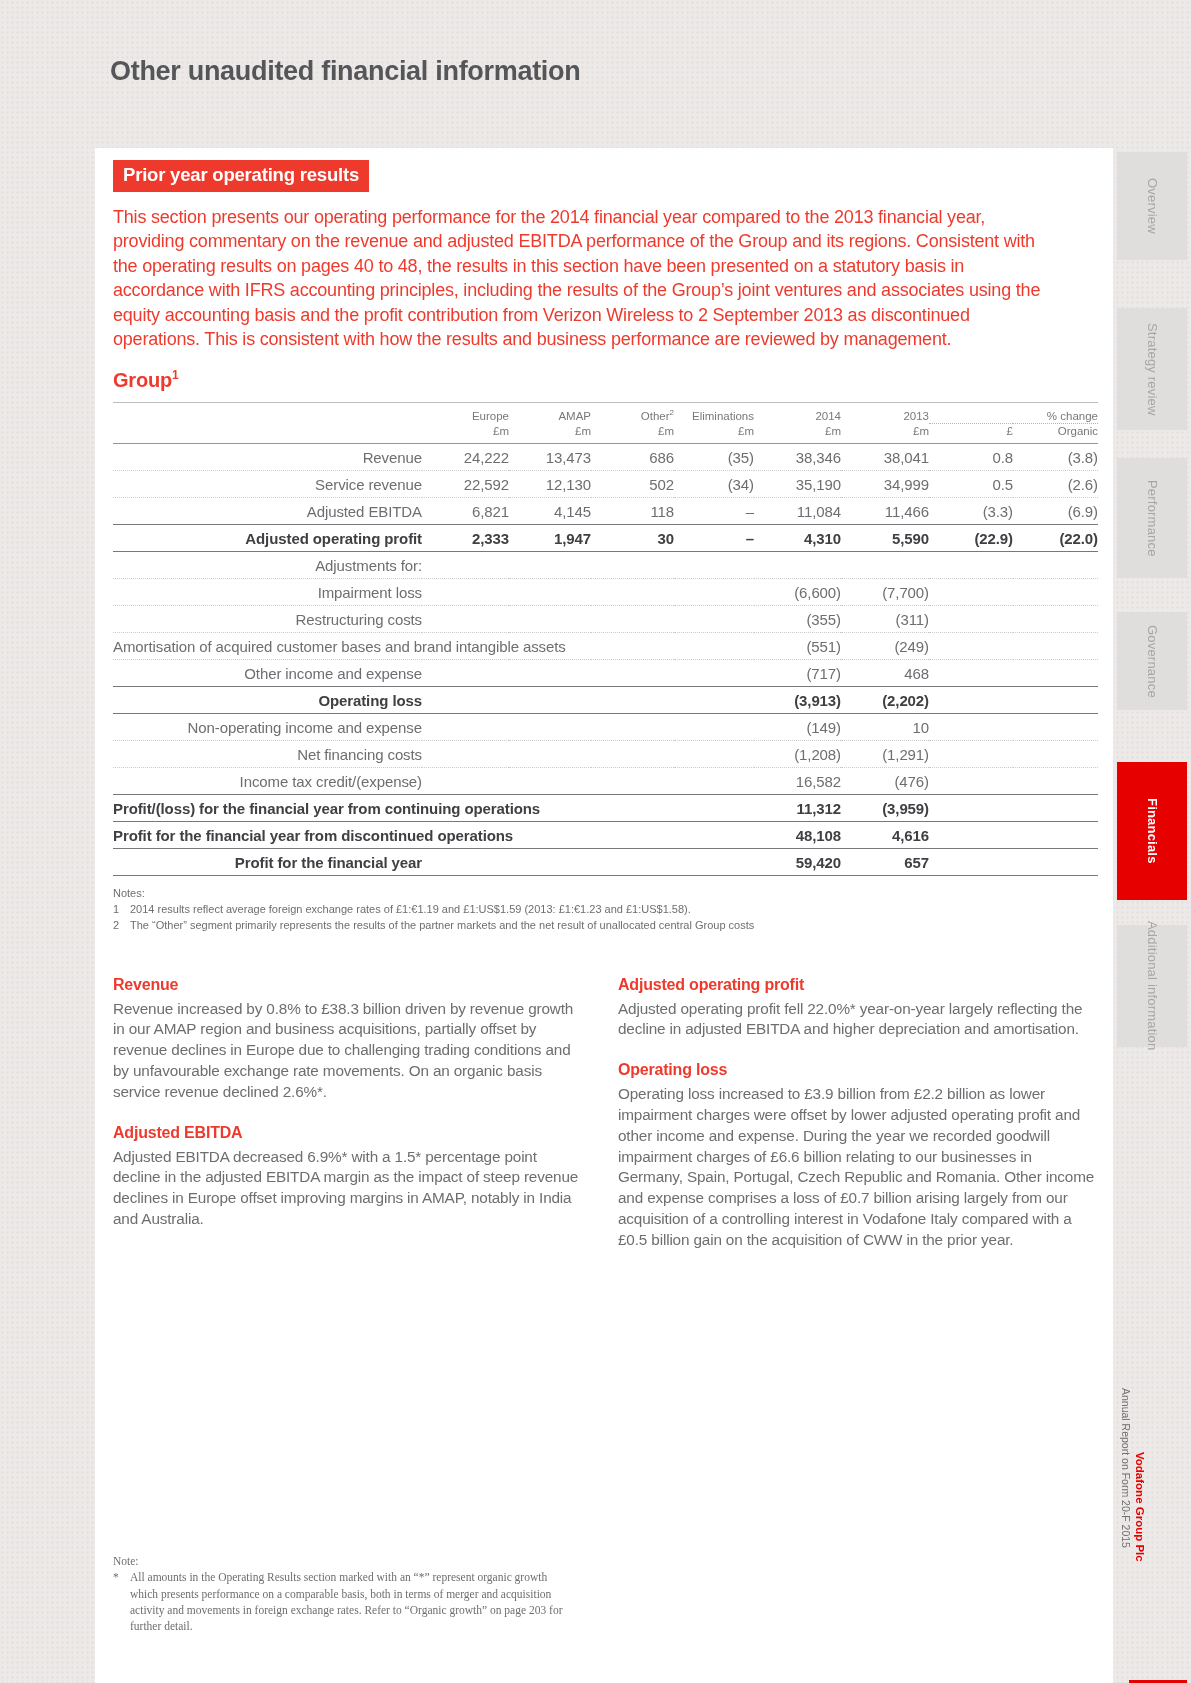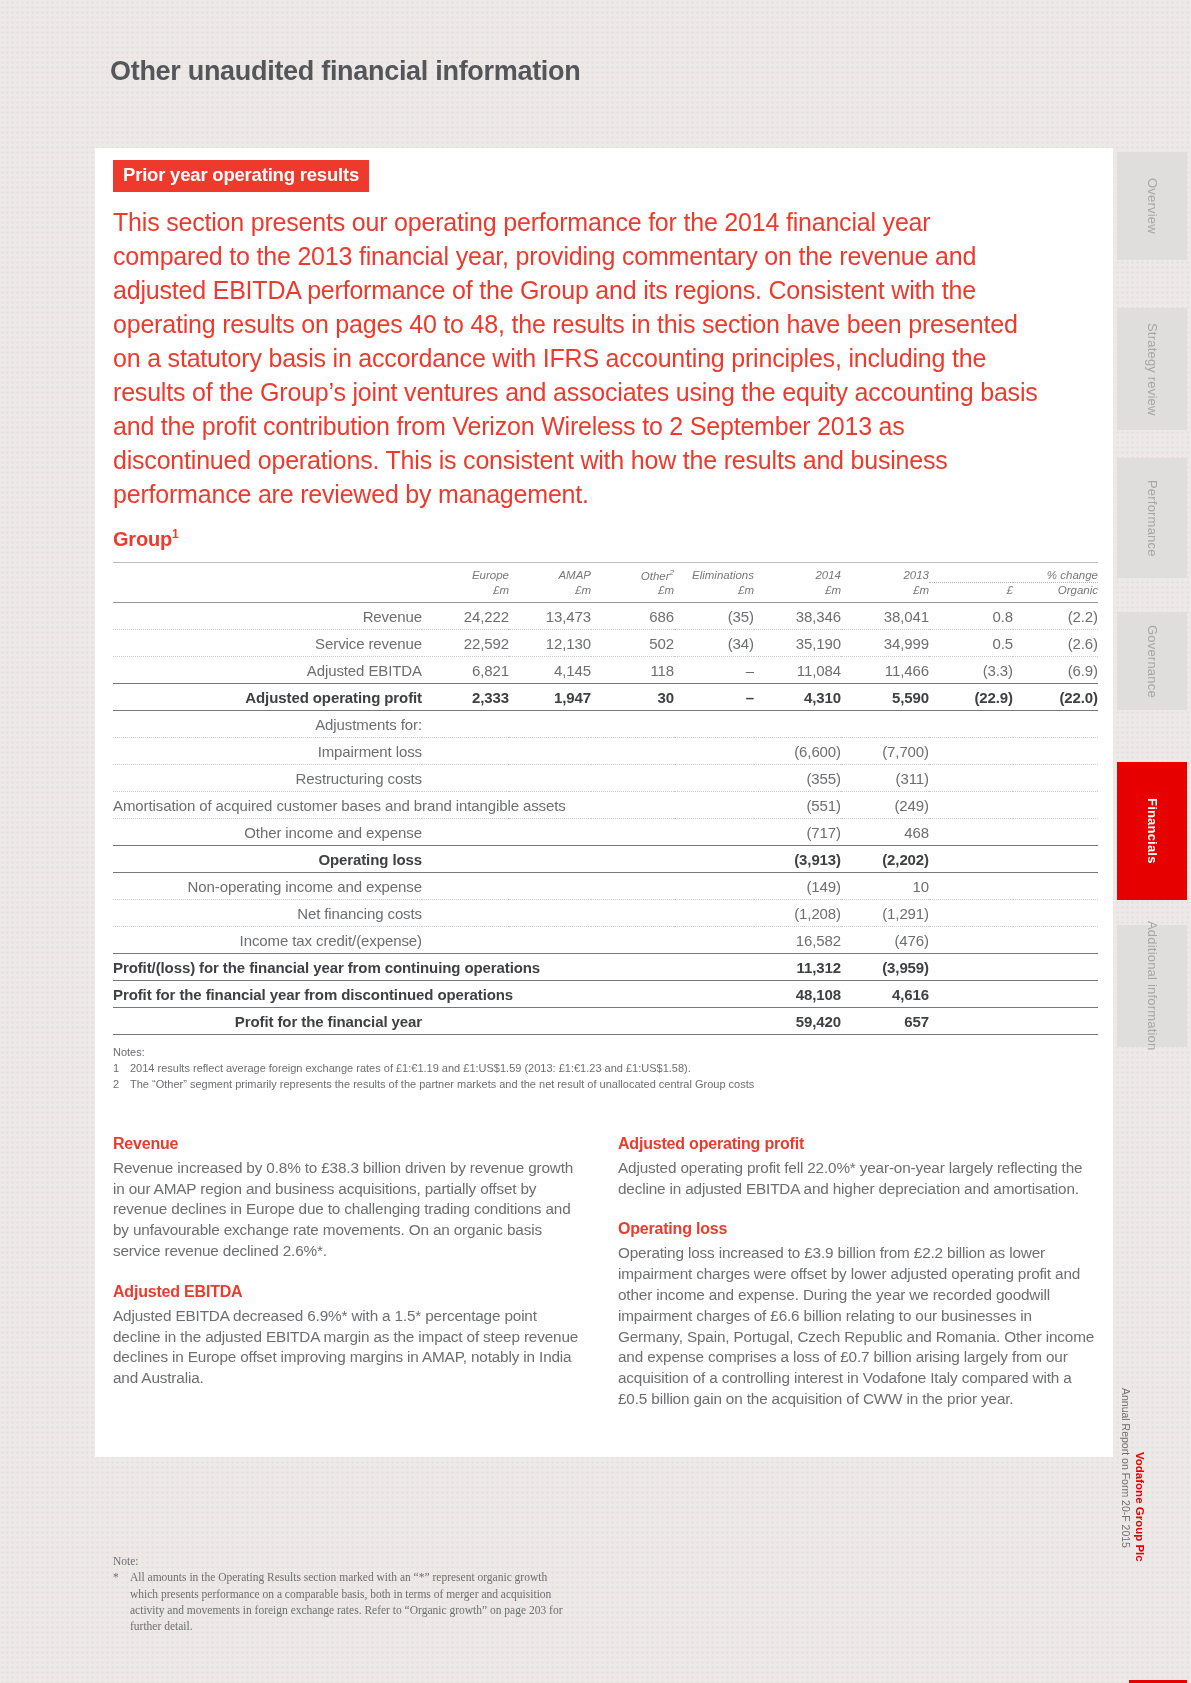--- a/index.html
+++ b/index.html
@@ -4,38 +4,38 @@
 <style>
   * { margin:0; padding:0; box-sizing:border-box; }
   html,body { background:#d9d8d6; }
   body { font-family:"Liberation Sans", sans-serif; }
   .page { position:relative; width:1191px; height:1683px; margin:0 auto; overflow:hidden;
           background-color:#eceae8;
           background-image:radial-gradient(rgba(220,90,75,.08) 1px, transparent 1.2px);
           background-size:5px 5px; }
   .doc-title { position:absolute; left:110px; top:56px; font-size:27px; font-weight:bold;
                color:#55565a; letter-spacing:-.3px; }
-  .content { position:absolute; left:95px; top:148px; width:1018px; height:1309px;
+  .content { position:absolute; left:95px; top:148px; width:1018px; height:1535px;
              background:#ffffff; }
   .inner { padding:0 15px 0 18px; }
 
   .badge { display:inline-block; margin-top:12px; background:var(--hred); color:#fff;
            font-size:18.5px; font-weight:bold; padding:4px 10px 6px; letter-spacing:-.2px; }
-  .intro { margin-top:13px; width:930px; color:var(--hred); font-size:25px;
+  .intro { margin-top:13px; width:930px; color:var(--hred); font-size:18px;
            line-height:1.36; letter-spacing:-.2px; }
   .group-h { margin-top:16px; font-size:20px; font-weight:bold; color:var(--hred); letter-spacing:-.2px; }
   .group-h sup { font-size:12px; }
 
   
   table.fin { margin-top:11px; width:985px; border-collapse:collapse; table-layout:fixed;
               border-top:1px solid #bcbcbc; }
   col.c0{width:309px} col.c1{width:87px} col.c2{width:82px} col.c3{width:83px}
   col.c4{width:80px} col.c5{width:87px} col.c6{width:88px} col.c7{width:84px} col.c8{width:85px}
   table.fin th { font-weight:normal; font-size:11.5px; color:#77787b; text-align:right;
-                 vertical-align:bottom;font-style:italic; }
+                 vertical-align:bottom; }
   tr.hr1 th { padding:5px 0 1px; }
   tr.hr2 th { padding:1px 0 6px; }
   th.pct { border-bottom:1px dotted #b5b5b5; padding-right:2px; }
   thead { border-bottom:1px solid #939598; }
   table.fin sup { font-size:8px; }
   table.fin td { font-size:15px; color:#6d6e71; padding:5px 0 4px; text-align:right;
                  letter-spacing:-.1px; overflow:visible; }
   td.lbl { text-align:left; white-space:nowrap; }
   td.ind { padding-left:18px; }
   tbody tr { border-top:1px dotted #cbcbcb; }
@@ -133,21 +133,21 @@
         <tbody>
             <tr>
               <td class="lbl">Revenue</td>
               <td class="num">24,222</td>
               <td class="num">13,473</td>
               <td class="num">686</td>
               <td class="num">(35)</td>
               <td class="num">38,346</td>
               <td class="num">38,041</td>
               <td class="num">0.8</td>
-              <td class="num">(2.2)</td>
+              <td class="num">(3.8)</td>
             </tr>
             <tr>
               <td class="lbl ind">Service revenue</td>
               <td class="num">22,592</td>
               <td class="num">12,130</td>
               <td class="num">502</td>
               <td class="num">(34)</td>
               <td class="num">35,190</td>
               <td class="num">34,999</td>
               <td class="num">0.5</td>

